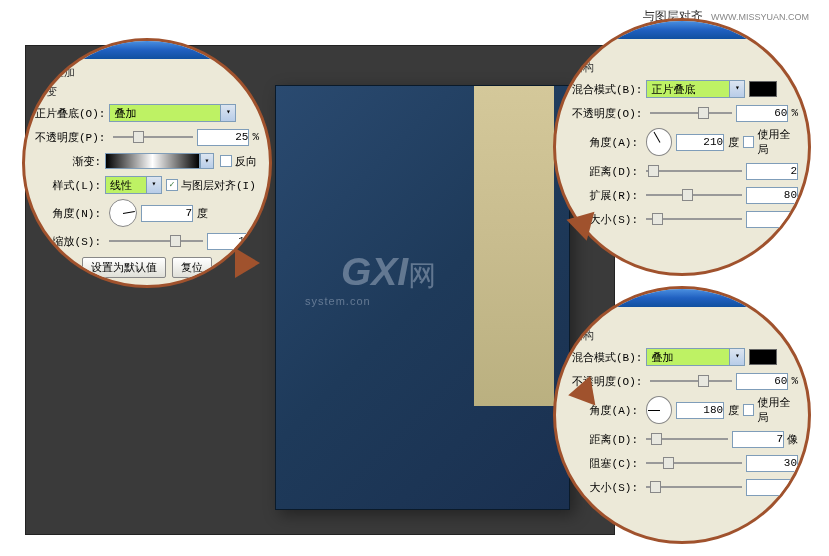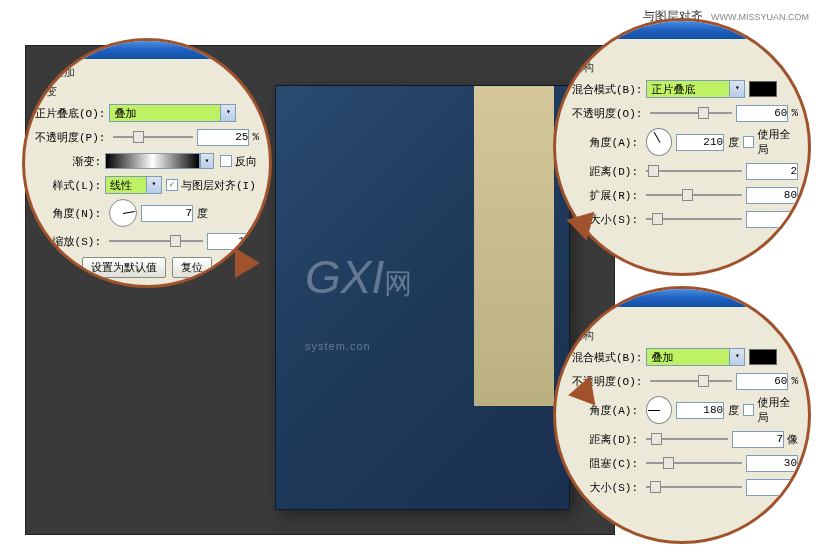--- a/index.html
+++ b/index.html
@@ -7,22 +7,22 @@
     
     .watermark { position: absolute; top: 8px; right: 20px; font-size: 12px; color: #333; }
     .watermark-url { font-size: 9px; color: #888; margin-left: 5px; }
     
     .dark-canvas { position: absolute; top: 45px; left: 25px; width: 590px; height: 490px; background: #3a3a3a; border: 1px solid #222; }
     
     .book-cover { position: absolute; top: 85px; left: 275px; width: 295px; height: 425px; background: linear-gradient(135deg, #2a4a70 0%, #1e3a5a 50%, #1a3050 100%); border: 1px solid #0a1a2a; box-shadow: 5px 5px 15px rgba(0,0,0,0.4); }
     .book-strip { position: absolute; top: 0; right: 15px; width: 80px; height: 320px; background: linear-gradient(to bottom, #d4c89a 0%, #c8bc8e 50%, #bab080 100%); }
     
     .gx-logo { position: absolute; top: 250px; left: 305px; color: rgba(200,210,225,0.4); font-family: Arial; }
-    .gx-big { font-size: 46px; font-weight: normal; font-style: italic; }
-    .gx-sub { font-size: 11px; letter-spacing: 1px; margin-top: 36px; }
+    .gx-big { font-size: 39px; font-weight: bold; font-style: italic; margin-left: 36px; }
+    .gx-sub { font-size: 11px; letter-spacing: 1px; }
     
     .bubble { position: absolute; border-radius: 50%; border: 3px solid #a0522d; background: #ece9d8; overflow: hidden; }
     .bubble-titlebar { height: 18px; background: linear-gradient(to bottom, #4a8fe0 0%, #2060c0 50%, #1050a0 100%); }
     
     .bubble1 { top: 38px; left: 22px; width: 250px; height: 250px; }
     .bubble2 { top: 18px; right: 18px; width: 258px; height: 258px; }
     .bubble3 { bottom: 12px; right: 18px; width: 258px; height: 258px; }
     
     .pointer { position: absolute; width: 0; height: 0; }
     .pointer1 { top: 248px; left: 235px; border-left: 25px solid #a0522d; border-top: 15px solid transparent; border-bottom: 15px solid transparent; }

